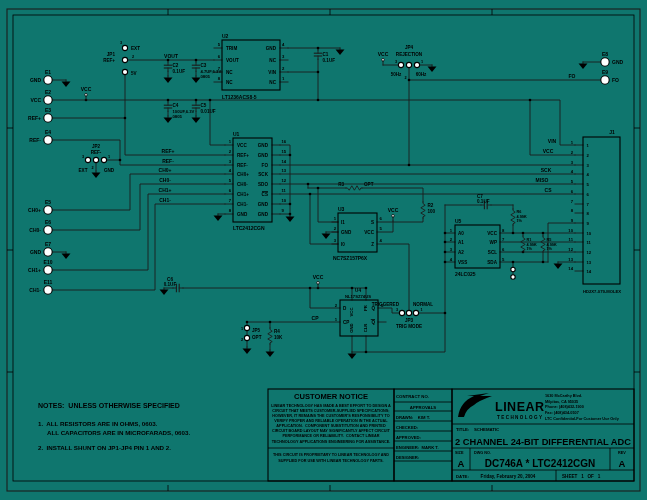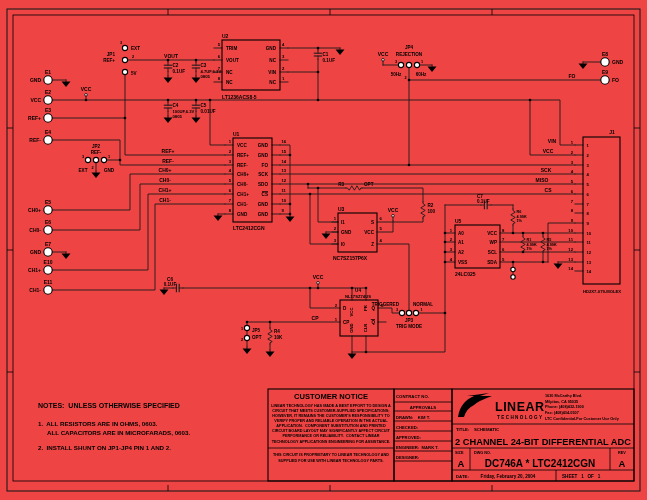--- a/index.html
+++ b/index.html
@@ -1,16 +1,16 @@
 <!DOCTYPE html>
 <html><head>
 <meta charset="utf-8">
 <style>
   html,body{margin:0;padding:0;background:#fff;}
-  .page{position:relative;width:647px;height:500px;background:#ef4444;overflow:hidden;}
+  .page{position:relative;width:647px;height:500px;background:#0f766e;overflow:hidden;}
   text{font-family:"Liberation Sans",sans-serif;font-weight:bold;fill:#000;white-space:pre;}
   .f3{font-size:3.8px}.f4{font-size:4.2px}.f45{font-size:4.6px}.f5{font-size:5px}
   .f6{font-size:6.2px}.f7{font-size:7px}.f8{font-size:7.6px}.f9{font-size:9.5px}
   .f10{font-size:10px}.f12{font-size:12.5px}.f43{font-size:4.3px}
   .ma{text-anchor:middle}.ea{text-anchor:end}
   .w{stroke:#1c1c1c;stroke-width:0.9;fill:none;stroke-linecap:square}
   .w2{stroke:#1c1c1c;stroke-width:1.1;fill:none}
   .bx{stroke:#000;stroke-width:1.1;fill:none}
   .thin{stroke:#000;stroke-width:0.8;fill:none}
   .dot{fill:#000;stroke:none}

